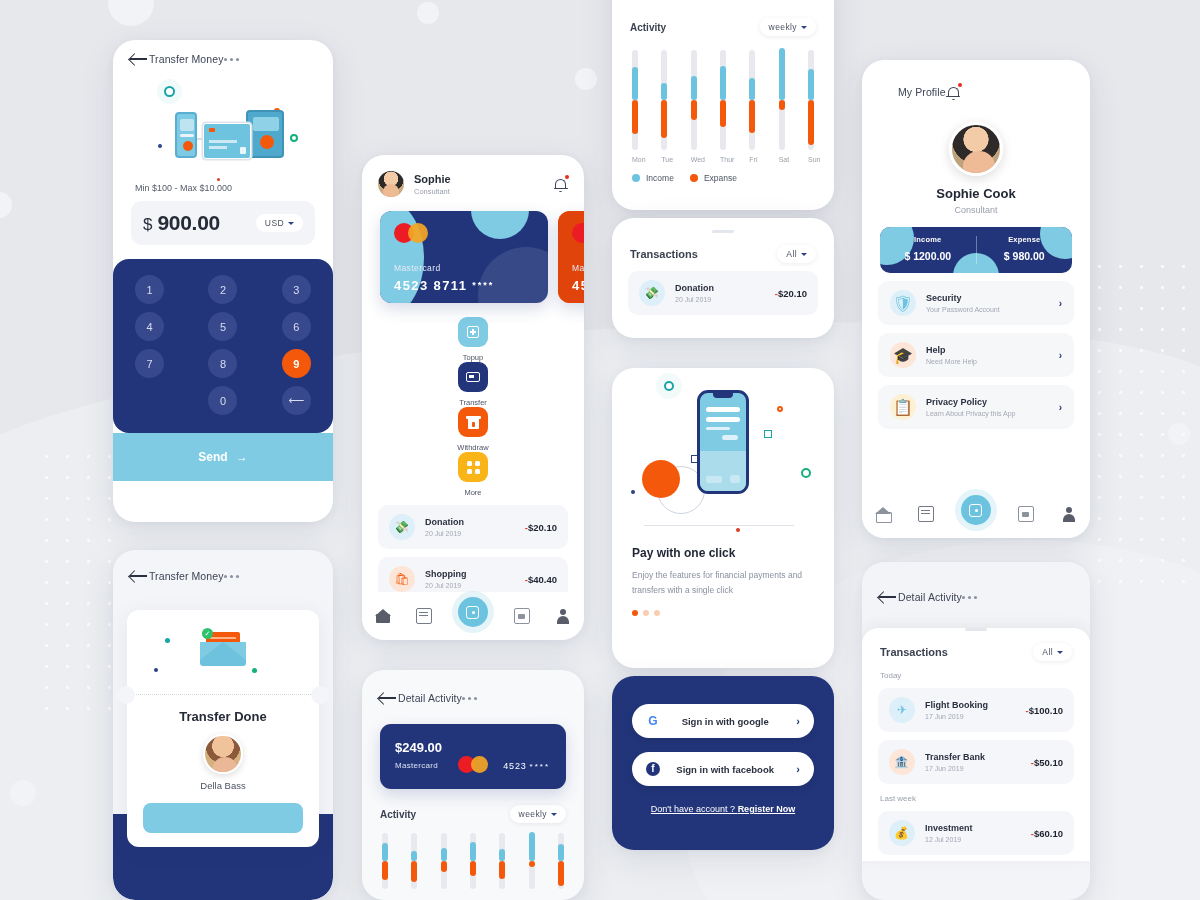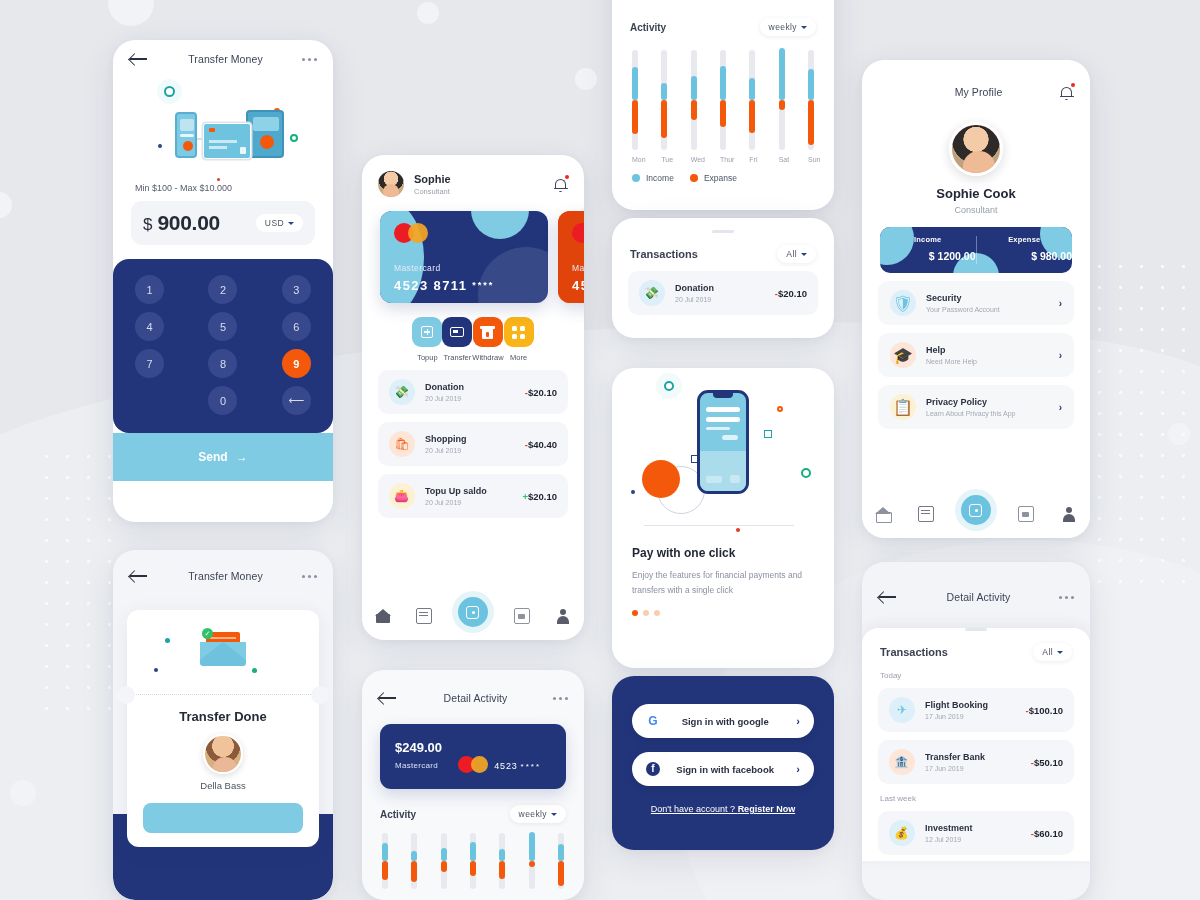--- a/index.html
+++ b/index.html
@@ -34,21 +34,21 @@
   
   .phone {
     position: absolute;
     background: #ffffff;
     border-radius: 22px;
     box-shadow: 0 10px 34px rgba(40,50,90,.10), 0 2px 8px rgba(40,50,90,.05);
     overflow: hidden;
   }
   .phone.clipped-bottom { border-radius: 0 0 22px 22px; }
   .nav {
-    display: flex; align-items: center; justify-content: space-between;
+    display: flex; align-items: center; 
     padding: 0 16px; height: 38px;
   }
   .nav-title { font-size: 10.5px; color: #3d4456; letter-spacing: .1px; }
   .back { width: 20px; height: 14px; position: relative; cursor: pointer; }
   .back:before {
     content: ""; position: absolute; left: 1px; top: 6px;
     width: 17px; height: 1.6px; background: #2b3040;
   }
   .back:after {
     content: ""; position: absolute; left: 1px; top: 3px;
@@ -196,21 +196,21 @@
   .ccard .blob2 { position: absolute; right: -26px; bottom: -40px; width: 96px; height: 96px; background: rgba(255,255,255,.10); border-radius: 50%; }
   .ccard .blob3 { position: absolute; left: 54%; top: -30px; width: 58px; height: 58px; background: #7fcbe4; border-radius: 50%; }
   .ccard.orange .blob1 { background: #e0440a; }
   .mc { position: absolute; left: 14px; top: 12px; width: 34px; height: 20px; }
   .mc i { position: absolute; top: 0; width: 20px; height: 20px; border-radius: 50%; }
   .mc i:nth-child(1) { left: 0; background: #ec1c24; }
   .mc i:nth-child(2) { right: 0; background: #f5a623; opacity: .92; }
   .c-brand { position: absolute; left: 14px; bottom: 30px; font-size: 8.5px; letter-spacing: .4px; color: #e4e9f6; }
   .c-num { position: absolute; left: 14px; bottom: 10px; font-size: 13px; letter-spacing: 1.4px; font-weight: 600; }
   .c-num small { font-size: 9px; letter-spacing: 2px; margin-left: 5px; vertical-align: 2px; }
-  .actions { display: flex; justify-content: center; padding: 14px 20px 0; }
+  .actions { display: flex; justify-content: space-between; padding: 14px 20px 0; flex-direction: column; }
   .act { text-align: center; cursor: pointer; }
   .act .sq {
     width: 30px; height: 30px; border-radius: 9px; margin: 0 auto;
     display: flex; align-items: center; justify-content: center;
   }
   .act .lbl { font-size: 7.5px; color: #4d5564; margin-top: 6px; }
   .sq.c1 { background: #7fcbe4; }
   .sq.c2 { background: #22357a; }
   .sq.c3 { background: #f4590b; }
   .sq.c4 { background: #f9b418; }
@@ -265,21 +265,21 @@
   
   #s4 { left: 362px; top: 670px; width: 222px; height: 230px; }
   #s4 .nav { padding-top: 10px; height: 46px; }
   .detail-card { margin: 8px 18px 0; }
   .dcard {
     height: 65px; border-radius: 11px; background: #22357a; position: relative;
     overflow: hidden; color: #fff; box-shadow: 0 6px 16px rgba(34,53,122,.18);
   }
   .dcard .d-amt { position: absolute; left: 15px; top: 16px; font-size: 13px; font-weight: 700; }
   .dcard .d-brand { position: absolute; left: 15px; top: 37px; font-size: 8px; color: #d9e0f2; letter-spacing: .3px; }
-  .dcard .d-num { position: absolute; right: 25px; top: 37px; font-size: 9px; letter-spacing: .8px; }
+  .dcard .d-num { position: absolute; right: 16px; top: 37px; font-size: 9px; letter-spacing: .8px; }
   .dcard .d-num small { letter-spacing: 2px; font-size: 8px; margin-left: 3px; }
   .dcard .mc { left: 50%; top: 32px; transform: translateX(-50%); width: 30px; height: 17px; }
   .dcard .mc i { width: 17px; height: 17px; }
   .act-head { display: flex; align-items: center; justify-content: space-between; padding: 16px 18px 0; }
   .bars { display: flex; justify-content: space-between; padding: 10px 20px 0; align-items: flex-end; }
   .bar-col { width: 6px; position: relative; }
   .bar-track { width: 6px; background: #e7e9ef; border-radius: 4px; position: relative; }
   .bar-inc { position: absolute; left: 0; width: 6px; background: #6cc3e0; border-radius: 4px; }
   .bar-exp { position: absolute; left: 0; width: 6px; background: #f4590b; border-radius: 4px; }
   .bar-lab { font-size: 7px; color: #9aa0ad; text-align: center; margin-top: 6px; }
@@ -337,21 +337,21 @@
   .prof-role { text-align: center; font-size: 9px; color: #9aa0ad; margin-top: 4px; }
   .stat-card {
     margin: 12px 18px 0; height: 46px; background: #22357a; border-radius: 10px;
     position: relative; overflow: hidden; display: flex;
   }
   .stat-card .blb1 { position: absolute; left: -20px; top: -16px; width: 54px; height: 54px; background: #7fcbe4; border-radius: 50%; }
   .stat-card .blb2 { position: absolute; right: -18px; top: -18px; width: 50px; height: 50px; background: #7fcbe4; border-radius: 50%; }
   .stat-card .blb3 { position: absolute; left: 50%; bottom: -26px; transform: translateX(-50%); width: 46px; height: 46px; background: #7fcbe4; border-radius: 50%; }
   .stat { flex: 1; position: relative; z-index: 2; text-align: center; padding-top: 8px; color: #fff; }
   .stat .k { font-size: 7.5px; font-weight: 700; letter-spacing: .2px; }
-  .stat .v { font-size: 10.5px; font-weight: 700; margin-top: 6px; text-align: right; }
+  .stat .v { font-size: 10.5px; font-weight: 700; margin-top: 6px; }
   .divider-v { width: 1px; background: rgba(255,255,255,.35); margin: 9px 0; position: relative; z-index: 2; }
   .gen-title { font-size: 10px; font-weight: 600; color: #3a4150; padding: 14px 18px 0; }
   .setting {
     display: flex; align-items: center; margin: 8px 16px 0;
     background: #f6f7f9; border-radius: 10px; padding: 9px 12px; cursor: pointer;
   }
   .setting .ic { width: 26px; height: 26px; border-radius: 50%; flex: none; display:flex; align-items:center; justify-content:center; }
   .setting .txt { flex: 1; margin-left: 10px; }
   .setting .t1 { font-size: 9px; font-weight: 700; color: #2b3040; }
   .setting .t2 { font-size: 7px; color: #a3a8b5; margin-top: 3px; }

